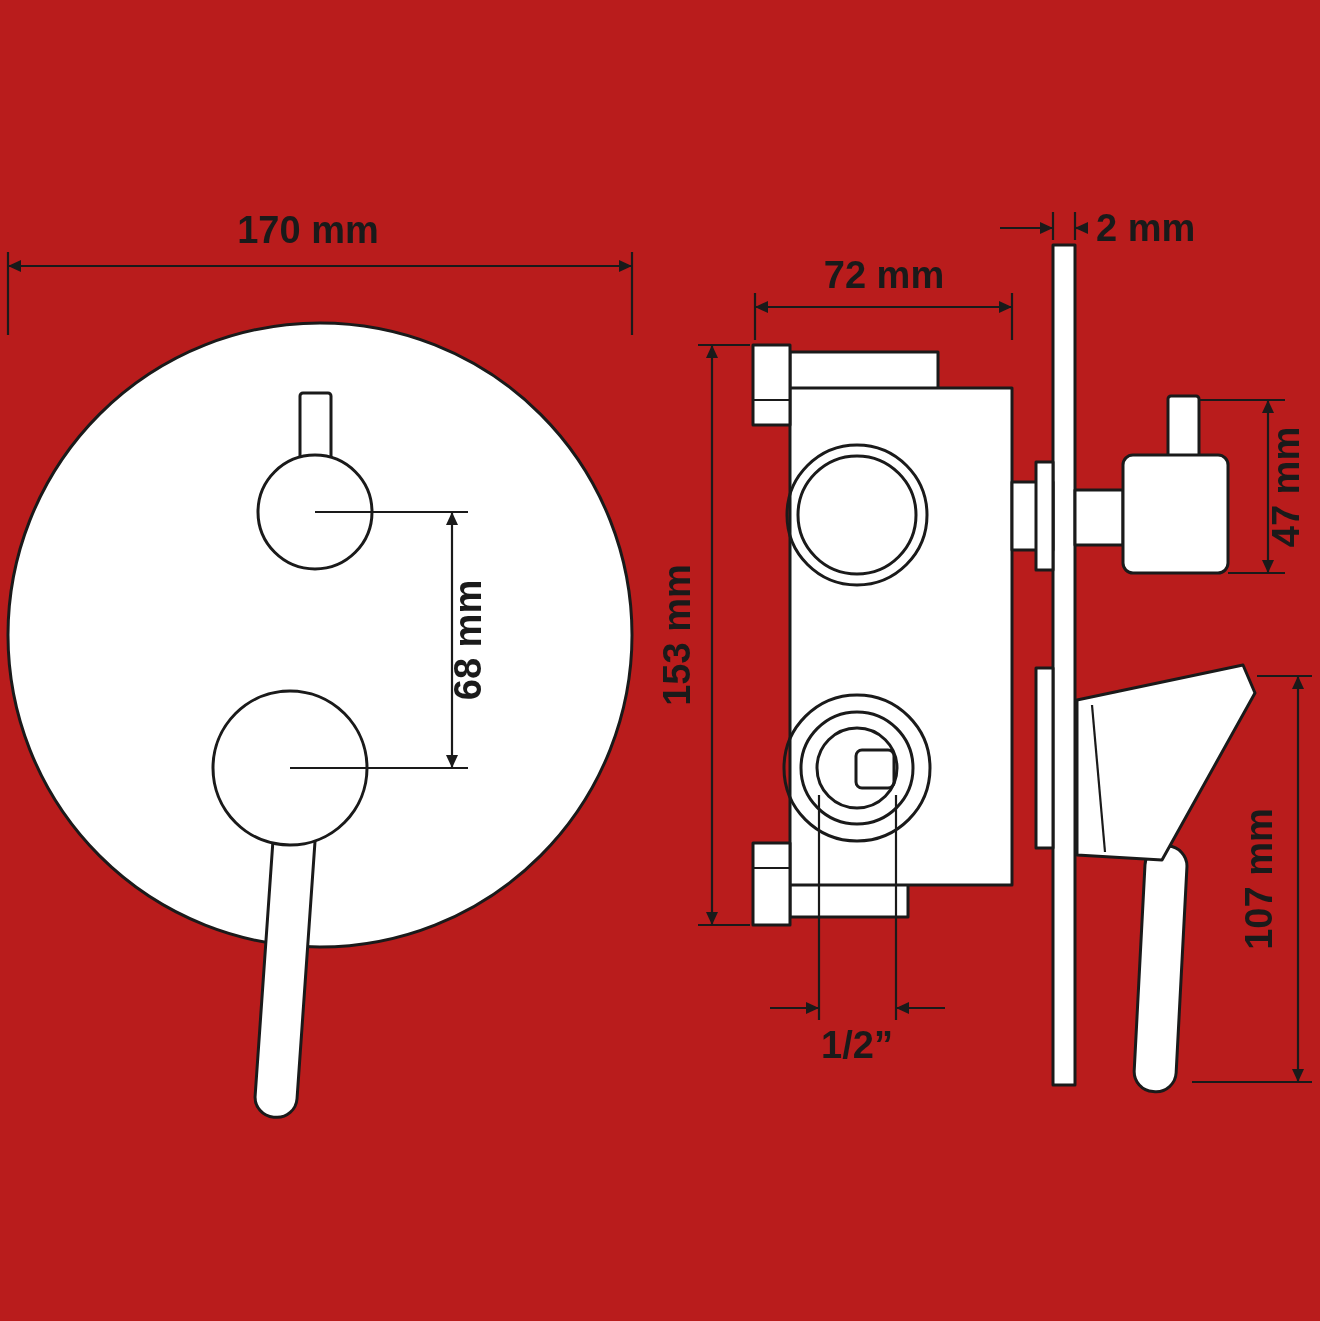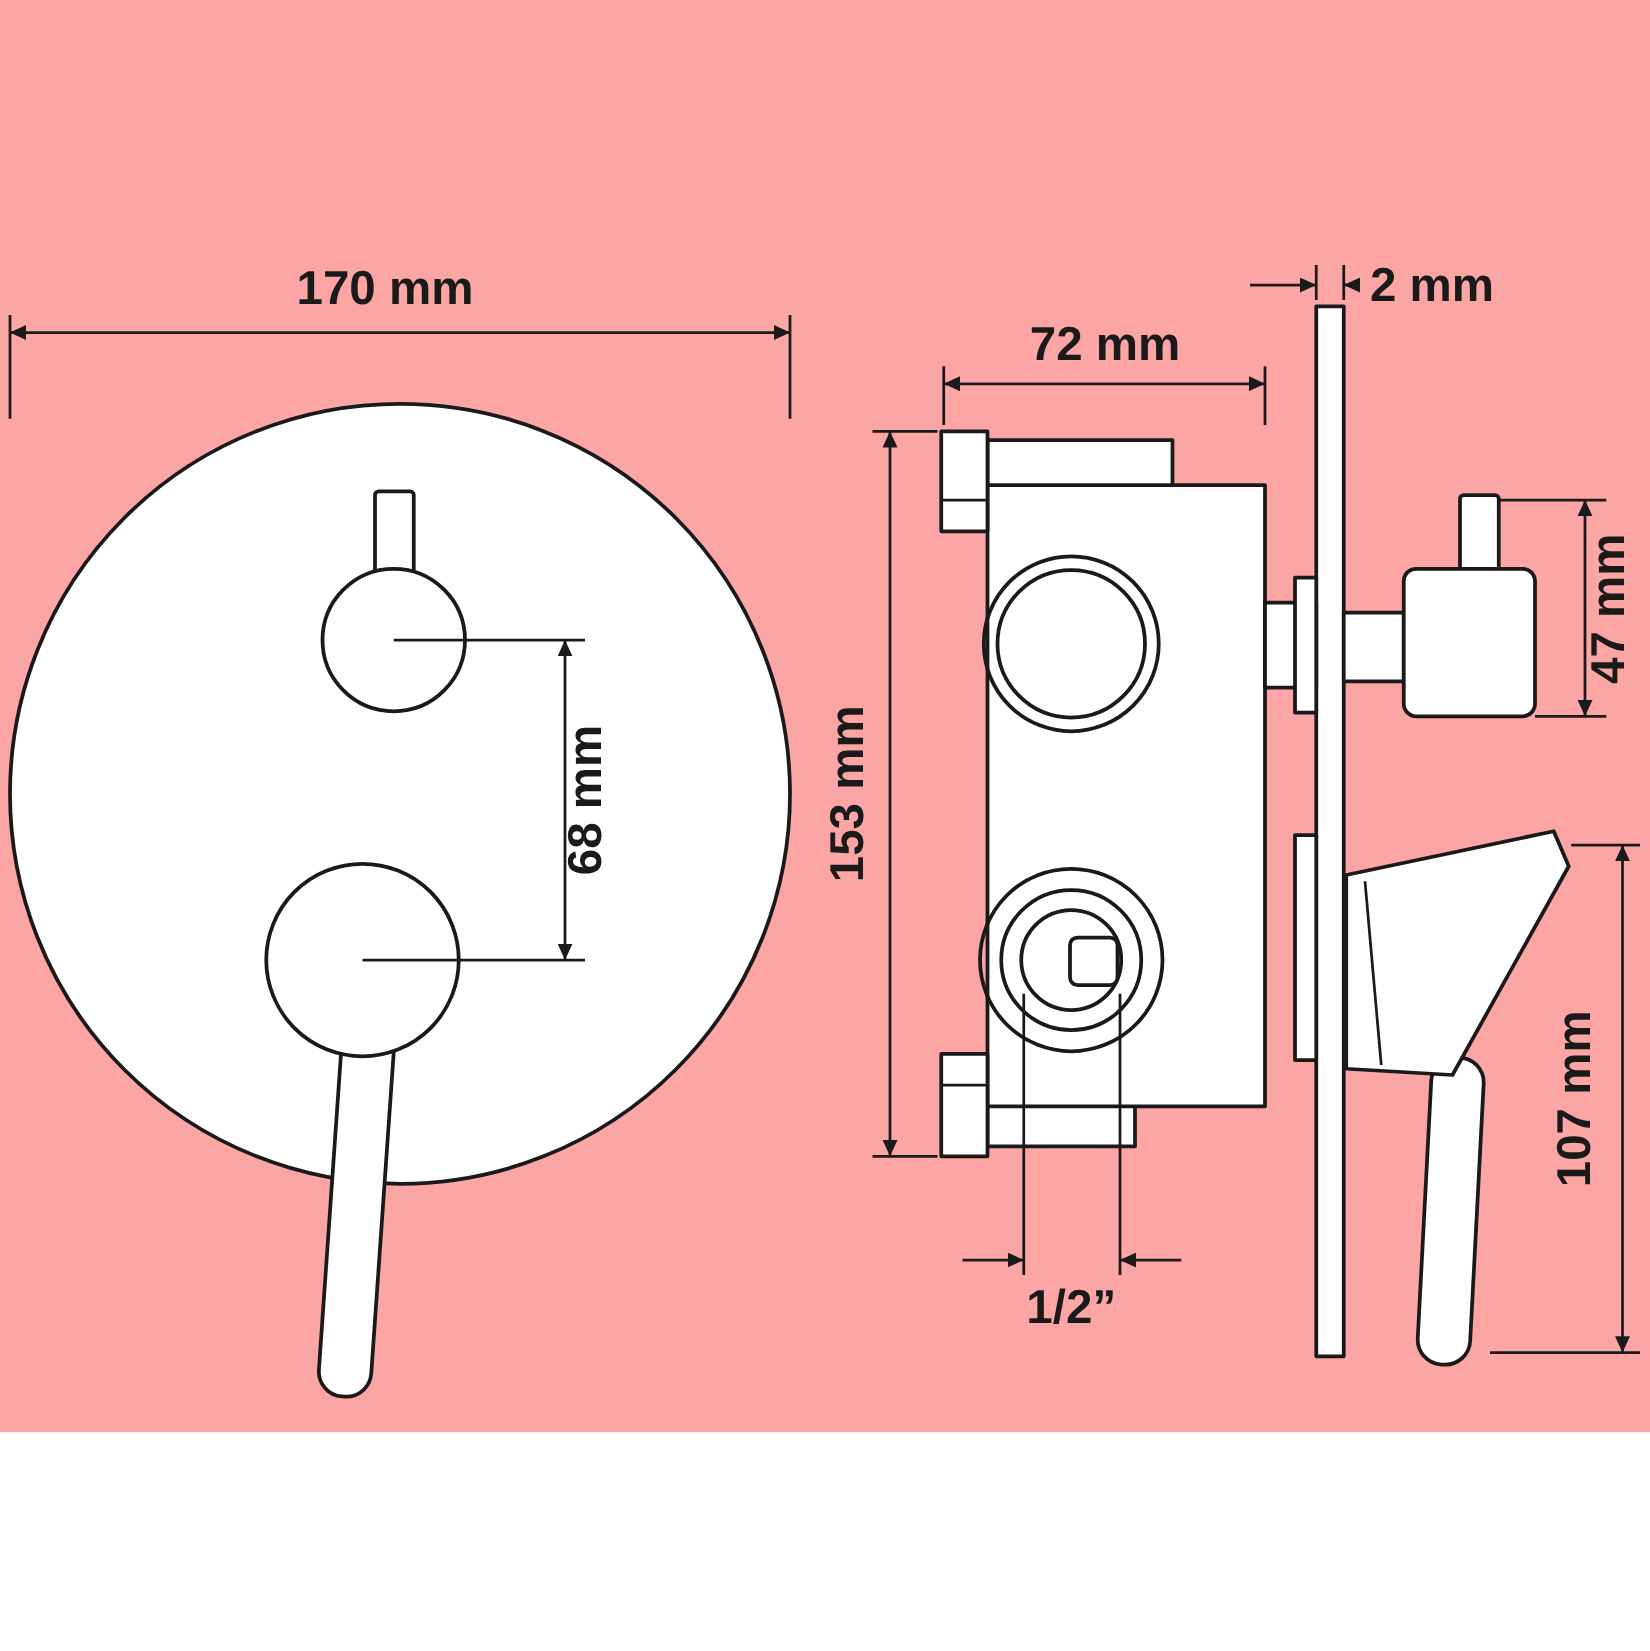--- a/index.html
+++ b/index.html
@@ -3,22 +3,22 @@
 <meta charset="utf-8">
 <style>
   html, body {
     margin: 0;
     padding: 0;
     background: #ffffff;
   }
   .canvas {
     position: relative;
     width: 1320px;
-    height: 1146px;
-    background: #fca5a5;
+    height: 1321px;
+    background: #b91c1c;
     overflow: hidden;
     font-family: "Liberation Sans", sans-serif;
     text-align: right;
   }
   svg { display: block; }
   .outline {
     fill: #ffffff;
     stroke: #1a1a1a;
     stroke-width: 3;
     stroke-linejoin: round;

